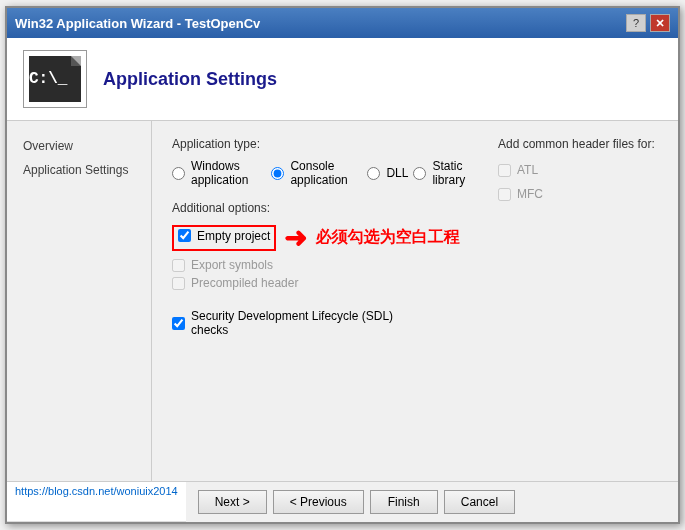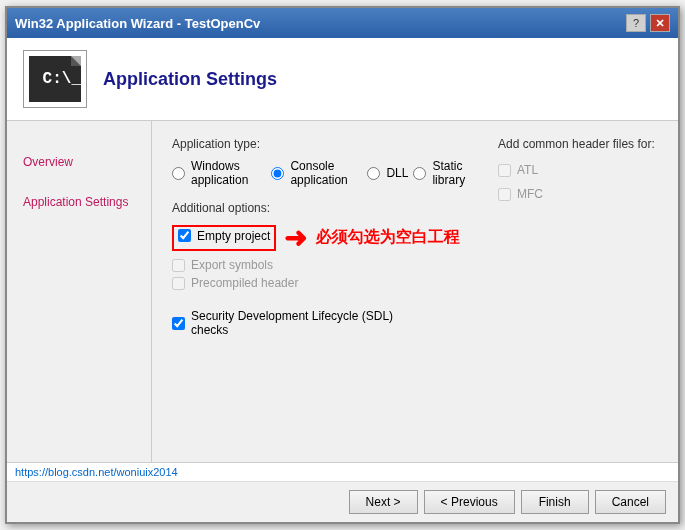--- a/index.html
+++ b/index.html
@@ -83,21 +83,21 @@
     }
     .app-icon-inner {
       width: 52px;
       height: 46px;
       background: #2b2b2b;
       color: white;
       font-size: 16px;
       font-weight: bold;
       display: flex;
       align-items: center;
-      justify-content: flex-end;
+      justify-content: flex-start;
       font-family: 'Courier New', monospace;
       position: relative;
     }
     .app-icon-inner::before {
       content: '';
       position: absolute;
       top: 0; right: 0;
       border-left: 10px solid #555;
       border-top: 10px solid #aaa;
     }
@@ -115,24 +115,23 @@
       width: 145px;
       padding: 16px 12px;
       border-right: 1px solid #ccc;
       display: flex;
       flex-direction: column;
       gap: 6px;
       background: #f0f0f0;
     }
     .sidebar-item {
       font-size: 12px;
-      color: #be185d;
+      color: #404040;
       cursor: pointer;
       padding: 2px 4px;
-      margin-top: 16px;
     }
     .content-area {
       flex: 1;
       padding: 16px 20px;
     }
     .section-label {
       font-size: 12px;
       color: #333;
       margin-bottom: 8px;
     }
@@ -210,21 +209,21 @@
       flex-direction: column;
       gap: 6px;
     }
     .right-label {
       font-size: 12px;
       color: #333;
       margin-bottom: 6px;
     }
     .footer {
       display: flex;
-      flex-direction: column;
+      flex-direction: row;
       border-top: 1px solid #ccc;
     }
     .footer-url {
       background: white;
       padding: 3px 8px;
       font-size: 11px;
       color: #0066cc;
       border-bottom: 1px solid #ddd;
     }
     .footer-buttons {

